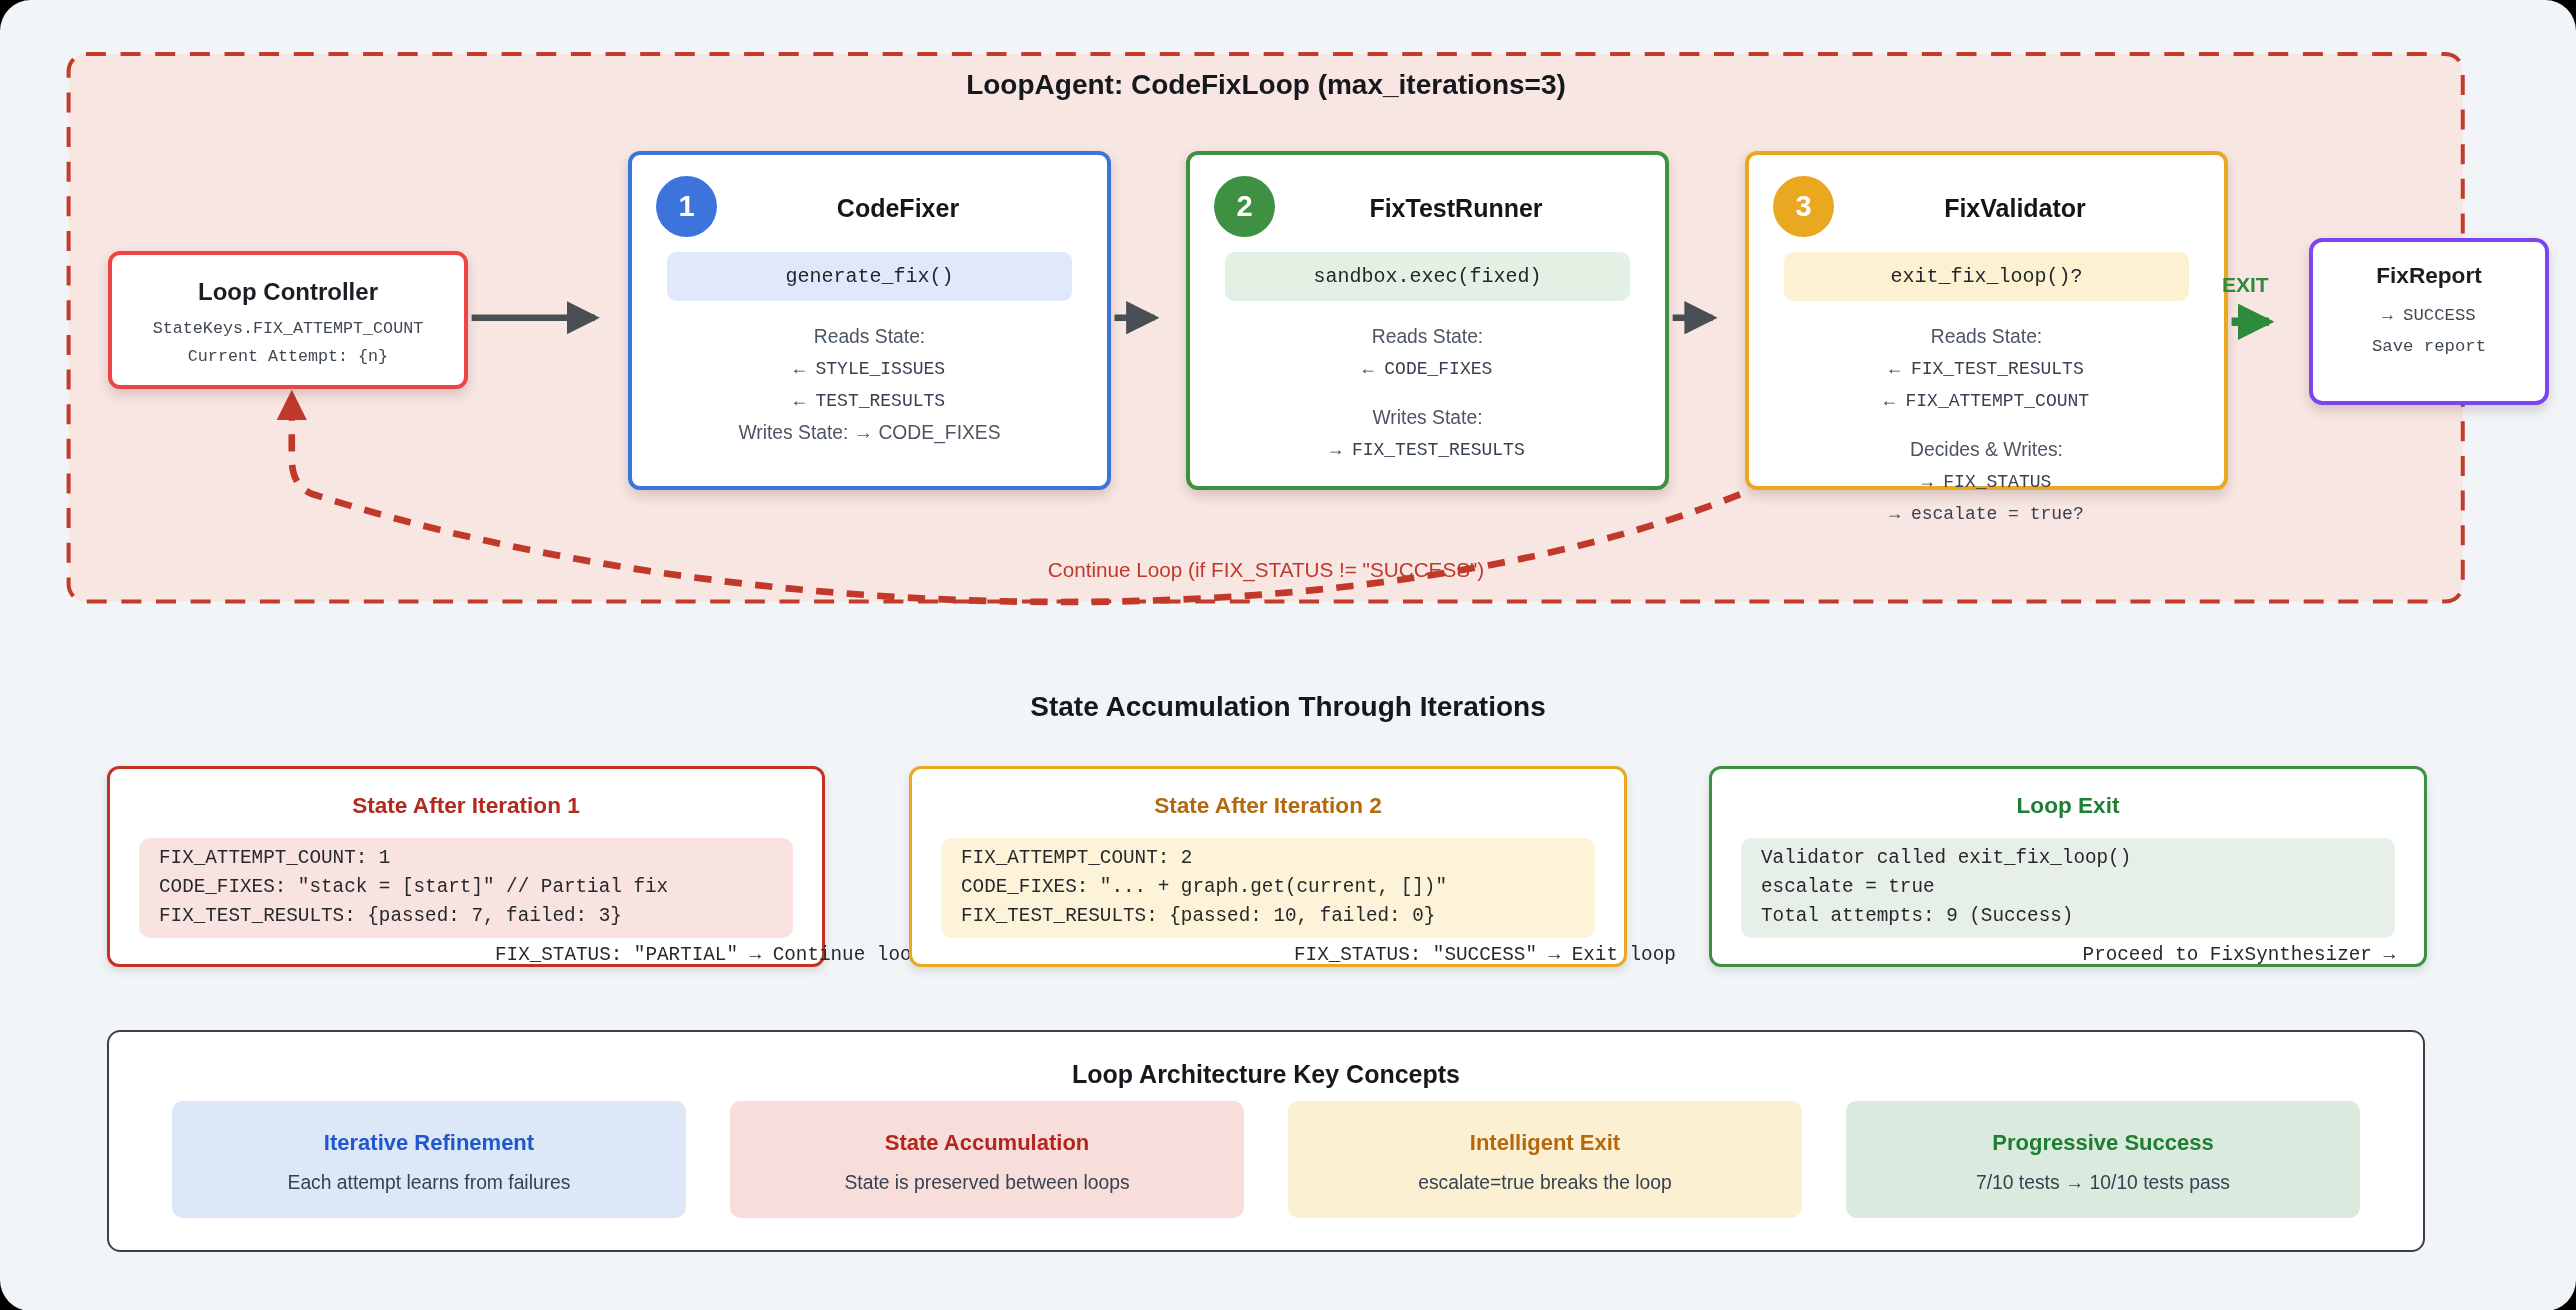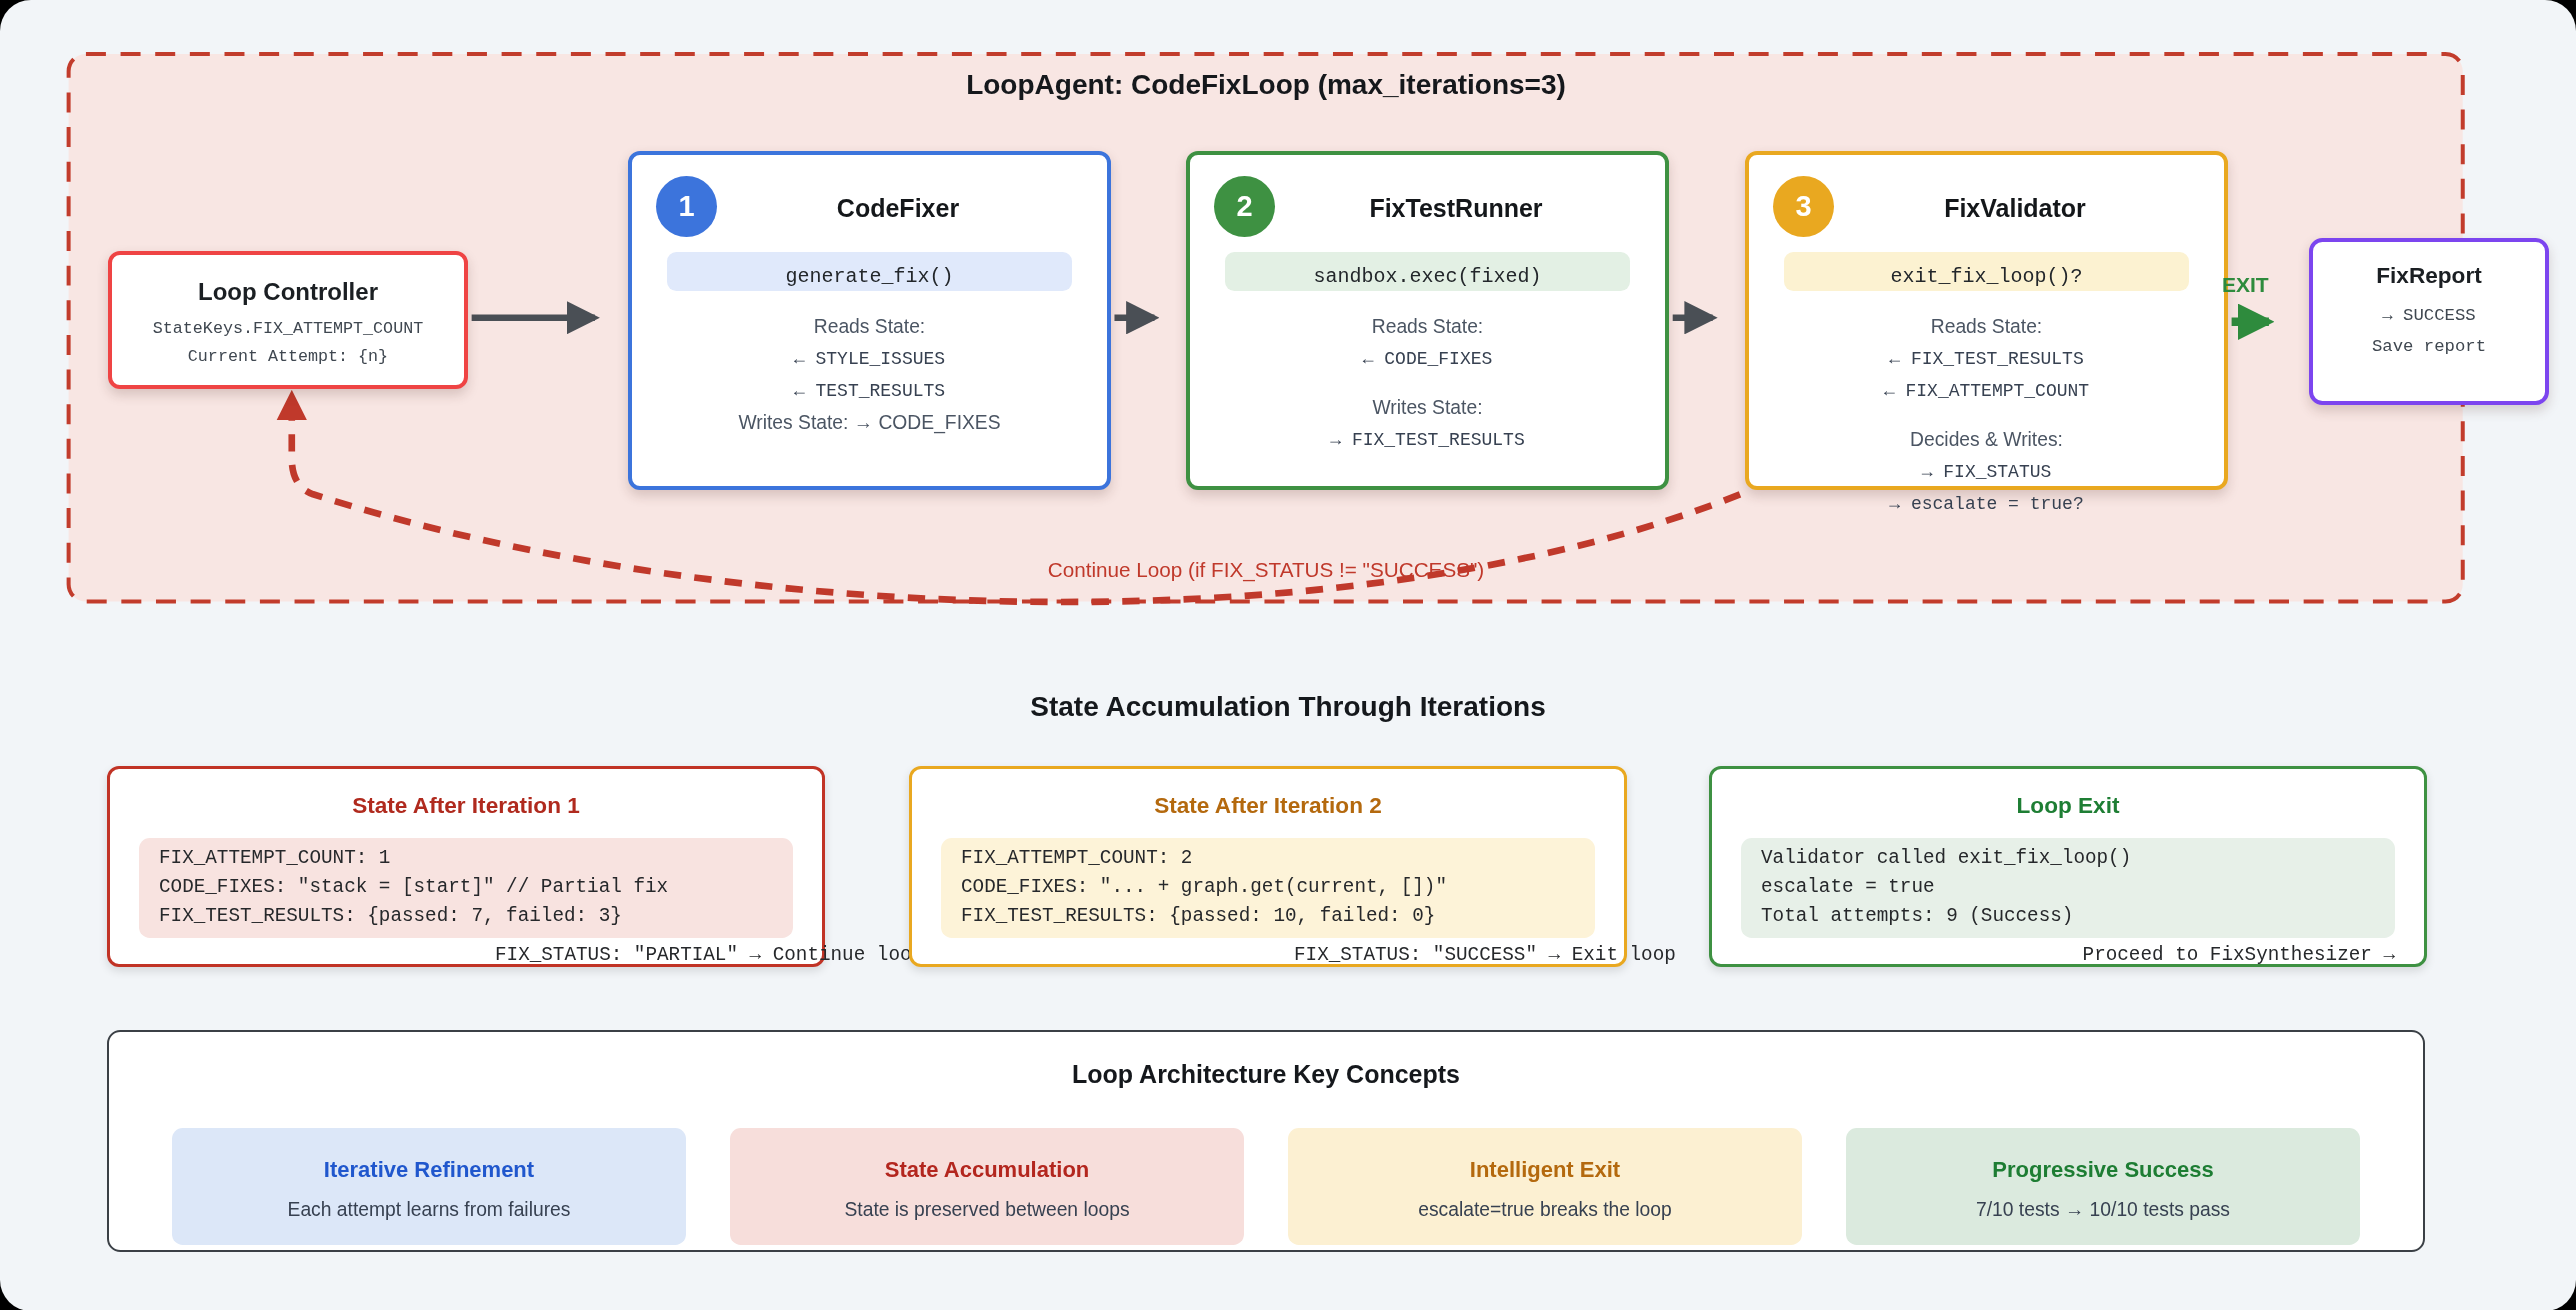--- a/index.html
+++ b/index.html
@@ -23,21 +23,21 @@
   .agent{top:151px;width:483px;height:339px;border-radius:12px;border:4px solid;overflow:visible;}
   .agent.blue{border-color:#3c74dc;}
   .agent.green{border-color:#3e9142;}
   .agent.amber{border-color:#e9a820;}
   .agent .badge{position:absolute;left:24px;top:21px;width:61px;height:61px;border-radius:50%;
     color:#fff;font-size:29px;font-weight:bold;text-align:center;line-height:61px;}
   .agent.blue .badge{background:#3c74dc;}
   .agent.green .badge{background:#3e9142;}
   .agent.amber .badge{background:#e9a820;}
   .agent .ttl{margin-top:39px;margin-left:57px;text-align:center;font-size:25px;font-weight:bold;color:#14171a;}
-  .pill{margin:29px 35px 0;height:39px;line-height:49px;border-radius:9.3px;text-align:center;
+  .pill{margin:29px 35px 0;height:49px;line-height:49px;border-radius:9.3px;text-align:center;
     font-family:"Liberation Mono","DejaVu Sans Mono",monospace;font-size:20px;color:#23272b;}
   .agent.blue .pill{background:#e0e9fb;}
   .agent.green .pill{background:#e3f0e4;}
   .agent.amber .pill{background:#fcf2d1;}
   .agent .lines{margin-top:20px;text-align:center;}
   .ln{line-height:32px;}
   .ln-label{font-size:19.3px;color:#4b5563;}
   .ln-mono{font-family:"Liberation Mono","DejaVu Sans Mono",monospace;font-size:18px;color:#374151;}
   .ln-gap{height:17.3px;}
 
@@ -71,21 +71,21 @@
   .ovf{margin-top:3.3px;font-family:"Liberation Mono","DejaVu Sans Mono",monospace;font-size:19.3px;line-height:29px;
     color:#26282b;white-space:nowrap;}
   .state.red .ovf{padding-left:356px;}
   .state.amber .ovf{padding-left:353px;}
   .state.green .ovf{text-align:right;}
 
   
   .concepts{position:absolute;left:107px;top:1030px;width:2318px;height:222px;background:#fff;
     border:2px solid #3b4046;border-radius:13.3px;box-sizing:border-box;}
   .concepts .heading{margin-top:28px;text-align:center;font-size:25px;font-weight:bold;color:#15181c;}
-  .cards{display:flex;justify-content:center;gap:44px;margin-top:39px;}
+  .cards{display:flex;justify-content:center;gap:44px;margin-top:12px;}
   .card{width:514px;height:117px;border-radius:10.7px;text-align:center;}
   .card .ct{margin-top:29px;font-size:22px;font-weight:bold;}
   .card .cs{margin-top:16px;font-size:19.3px;color:#374151;}
   .card.c-blue{background:#dce7f8;}  .card.c-blue .ct{color:#2057cd;}
   .card.c-red{background:#f7dedb;}   .card.c-red .ct{color:#b3261e;}
   .card.c-amber{background:#fcf0d2;} .card.c-amber .ct{color:#b4690e;}
   .card.c-green{background:#dbeade;} .card.c-green .ct{color:#1d7d33;}
 </style>
 </head>
 <body>

